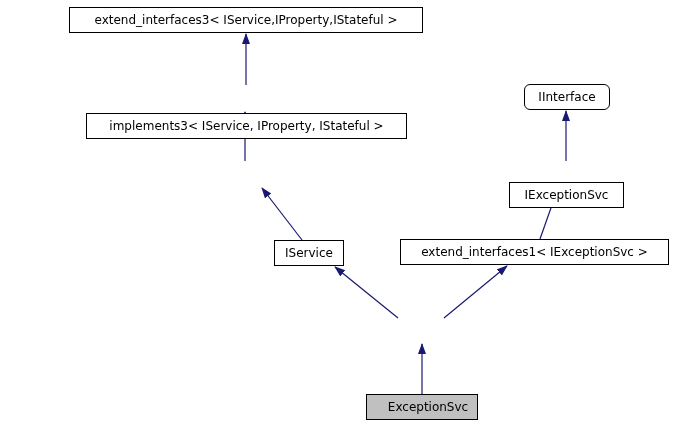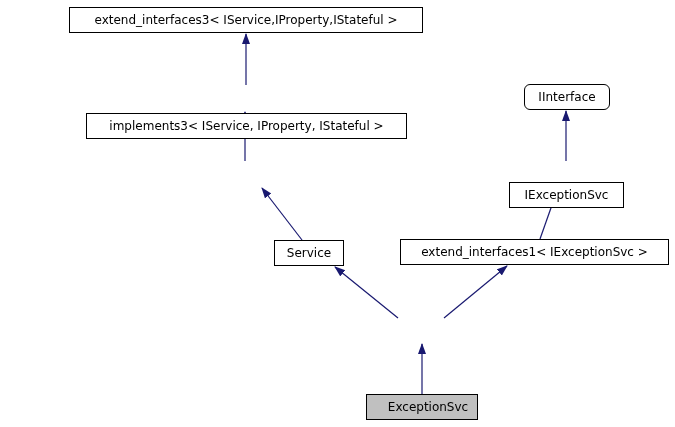--- a/index.html
+++ b/index.html
@@ -74,17 +74,17 @@
     <line class="edge-line" x1="540" y1="239" x2="558" y2="188" marker-end="url(#arrow)"></line>
     <line class="edge-line" x1="398" y1="318" x2="335" y2="267" marker-end="url(#arrow)"></line>
     <line class="edge-line" x1="444" y1="318" x2="507" y2="266" marker-end="url(#arrow)"></line>
     <line class="edge-line" x1="422" y1="394" x2="422" y2="344" marker-end="url(#arrow)"></line>
   </svg>
 
   <div class="node n-extend3">extend_interfaces3&lt; IService,IProperty,IStateful &gt;</div>
   <div class="node n-impl3">implements3&lt; IService, IProperty, IStateful &gt;</div>
   <div class="node n-iintf">IInterface</div>
   <div class="node n-iexc">IExceptionSvc</div>
-  <div class="node n-service">Service</div>
+  <div class="node n-service">IService</div>
   <div class="node n-extend1">extend_interfaces1&lt; IExceptionSvc &gt;</div>
   <div class="node n-excsvc highlight">ExceptionSvc</div>
 
 </div>
 
 </body></html>

